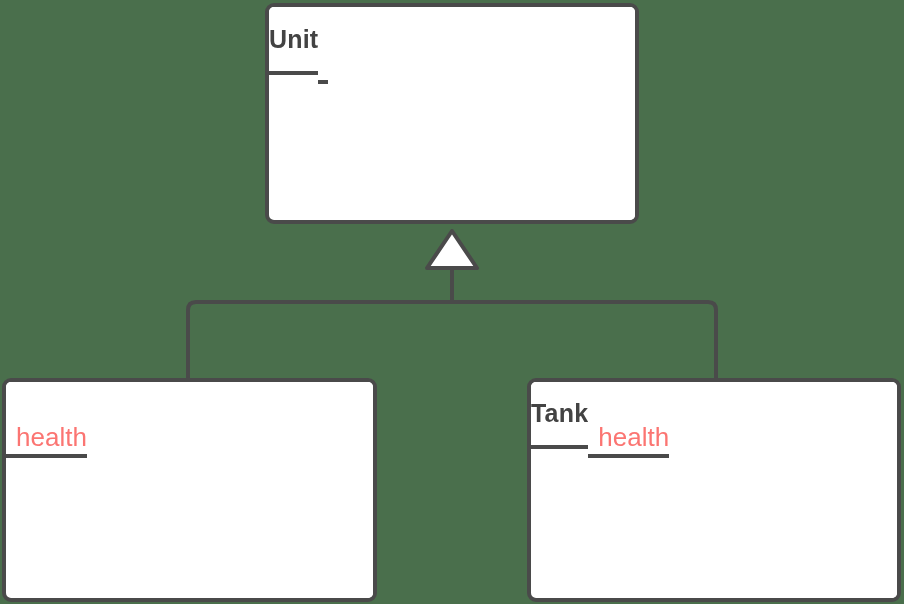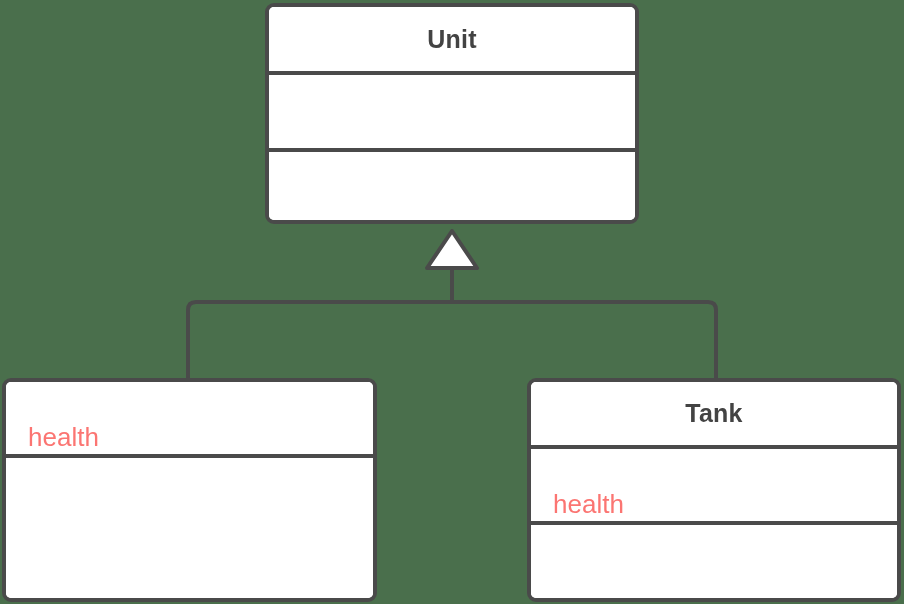--- a/index.html
+++ b/index.html
@@ -32,21 +32,21 @@
 
   
   .uml-class {
     position: absolute;
     z-index: 2;
     box-sizing: border-box;
     background: #ffffff;
     border: 4px solid #4a4a4a;
     border-radius: 9px;
     display: flex;
-    flex-direction: column;
+    flex-direction: row;
     overflow: hidden;
   }
   .uml-compartment {
     box-sizing: border-box;
     background: #ffffff;
     display: flex;
     align-items: center;
     overflow: hidden;
   }
   .uml-compartment.divided {
@@ -58,21 +58,21 @@
     font-size: 25px;
     font-weight: bold;
     color: #434343;
     letter-spacing: 0.2px;
     line-height: 1;
   }
   .member-text {
     font-size: 26px;
     font-weight: normal;
     color: #fb7572;
-    padding-left: 22px;
+    padding-left: 10px;
     line-height: 1;
     white-space: nowrap;
     margin-top: 37px;
   }
 
   
   #class-unit {
     left: 265px;
     top: 3px;
     width: 374px;

